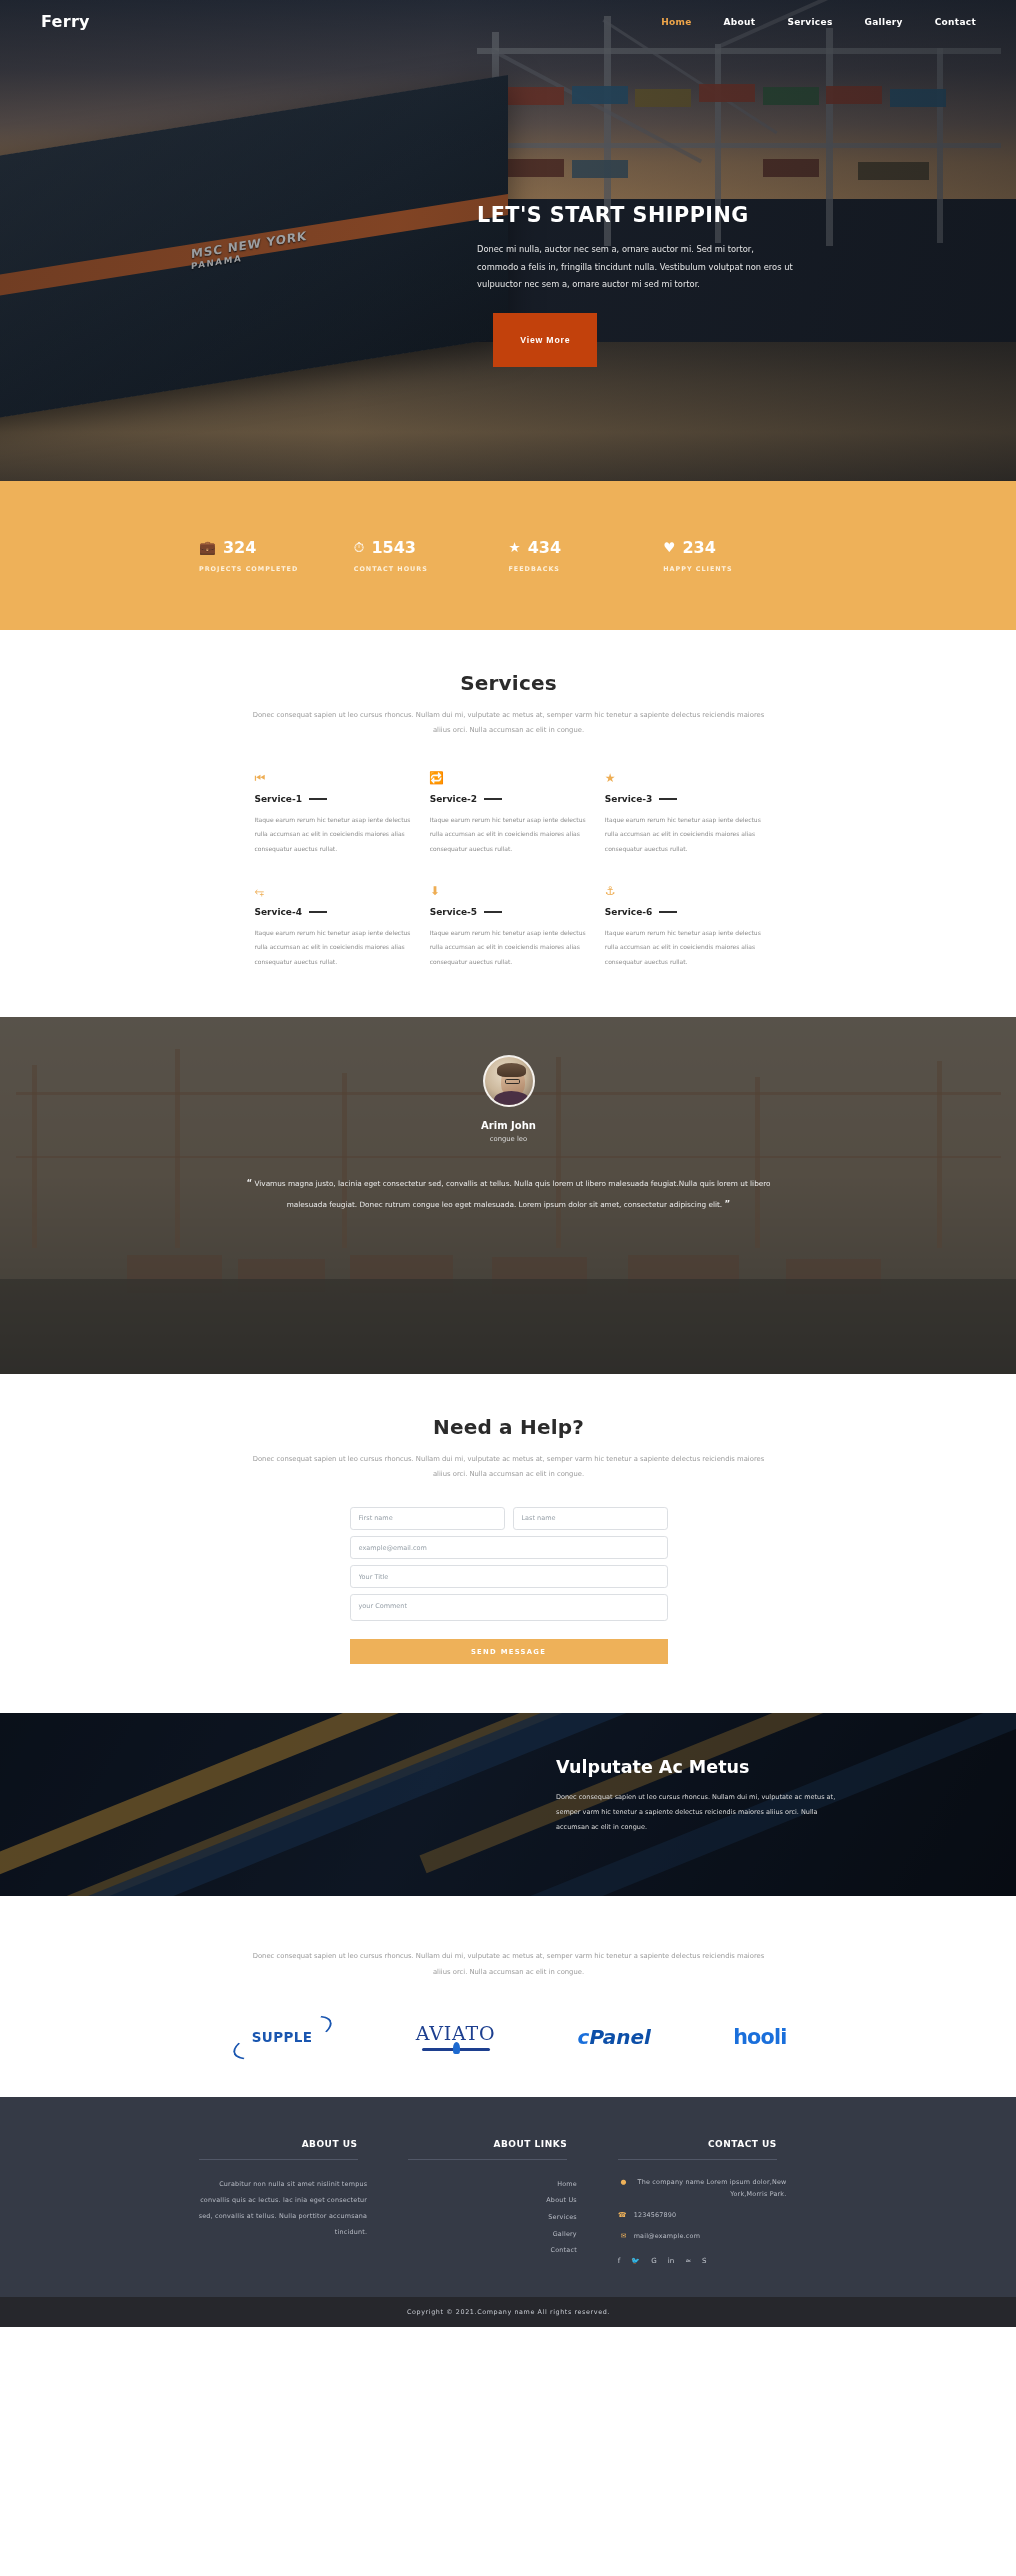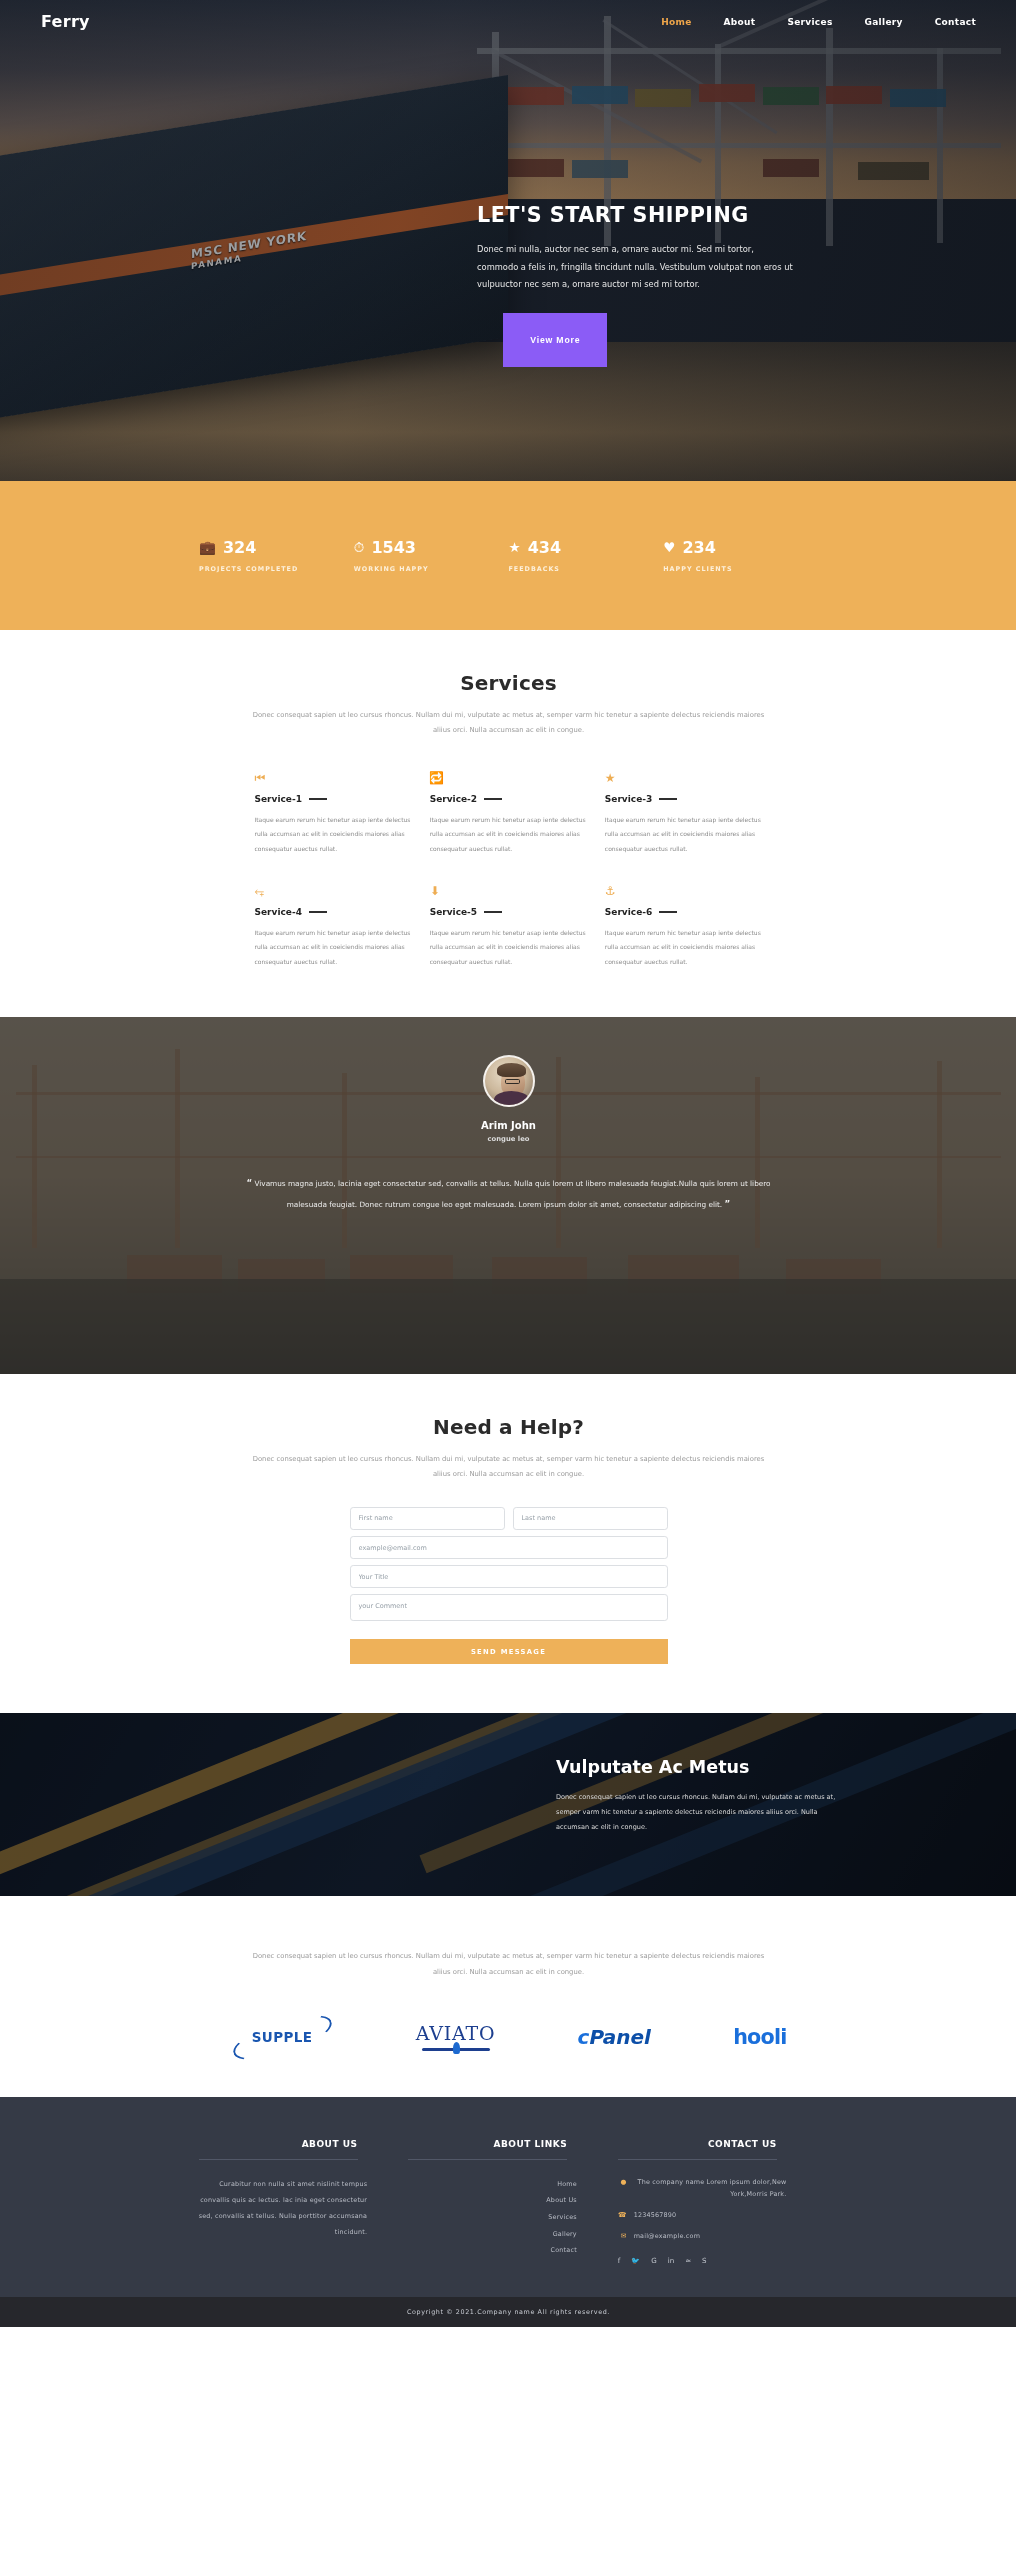--- a/index.html
+++ b/index.html
@@ -79,24 +79,24 @@
   }
   .hero-title {
     color:#fff; font-size:20.7px; font-weight:bold; letter-spacing:0.5px;
     margin-bottom:14.3px;
   }
   .hero-desc {
     color:#e7e7e7; font-size:8.3px; line-height:2.1; margin-bottom:19px;
     width:318px;
   }
   .btn-view {
-    display:inline-block; background:#8b5cf6; color:#fff;
+    display:inline-block; background:#c2410c; color:#fff;
     font-size:8.7px; font-weight:bold; letter-spacing:0.8px;
     padding:22px 27px; border:none; cursor:pointer;
-    margin-left:12px;
+    margin-left:2px;
   }
   .hero-content .btn-wrap { padding-left:14.3px; }
 
   
   .stats {
     width:1017px; height:149px; background:#eeb159;
     display:flex; align-items:center; padding:0 199px;
   }
   .stat { flex:1; text-align:left; }
   .stat-top { display:flex; align-items:center; gap:7.1px; }
@@ -167,21 +167,21 @@
     position:absolute; left:9.5px; bottom:-3.2px; width:35px; height:17.5px;
     border-radius:50% 50% 0 0; background:#4a3044;
   }
   .avatar .glass {
     position:absolute; left:20.7px; top:22px; width:15px; height:4.8px;
     border:1px solid #2e2a26; border-radius:1.6px;
   }
   .testi-name {
     margin-top:12.7px; color:#fff; font-size:10px; font-weight:bold;
   }
-  .testi-role { margin-top:4px; color:#ddd; font-size:6.8px;font-weight:bold; }
+  .testi-role { margin-top:4px; color:#ddd; font-size:6.8px; }
   .testi-quote {
     margin:30px auto 0; width:548px; color:#ececec;
     font-size:7.3px; line-height:2.45; text-align:center;
   }
   .qm { color:#f0f0f0; font-size:8.7px; font-weight:bold; }
 
   
   .need { width:1017px; background:#fff; padding:41px 0 49px; }
   .form-wrap { width:318px; margin:24px auto 0; }
   .form-row { display:flex; gap:8px; margin-bottom:6.4px; }
@@ -340,21 +340,21 @@
       <span class="stat-ico">💼</span>
       <span class="stat-num">324</span>
     </div>
     <div class="stat-label">PROJECTS COMPLETED</div>
   </div>
   <div class="stat">
     <div class="stat-top">
       <span class="stat-ico">⏱</span>
       <span class="stat-num">1543</span>
     </div>
-    <div class="stat-label">WORKING HAPPY</div>
+    <div class="stat-label">CONTACT HOURS</div>
   </div>
   <div class="stat">
     <div class="stat-top">
       <span class="stat-ico">★</span>
       <span class="stat-num">434</span>
     </div>
     <div class="stat-label">FEEDBACKS</div>
   </div>
   <div class="stat">
     <div class="stat-top">

